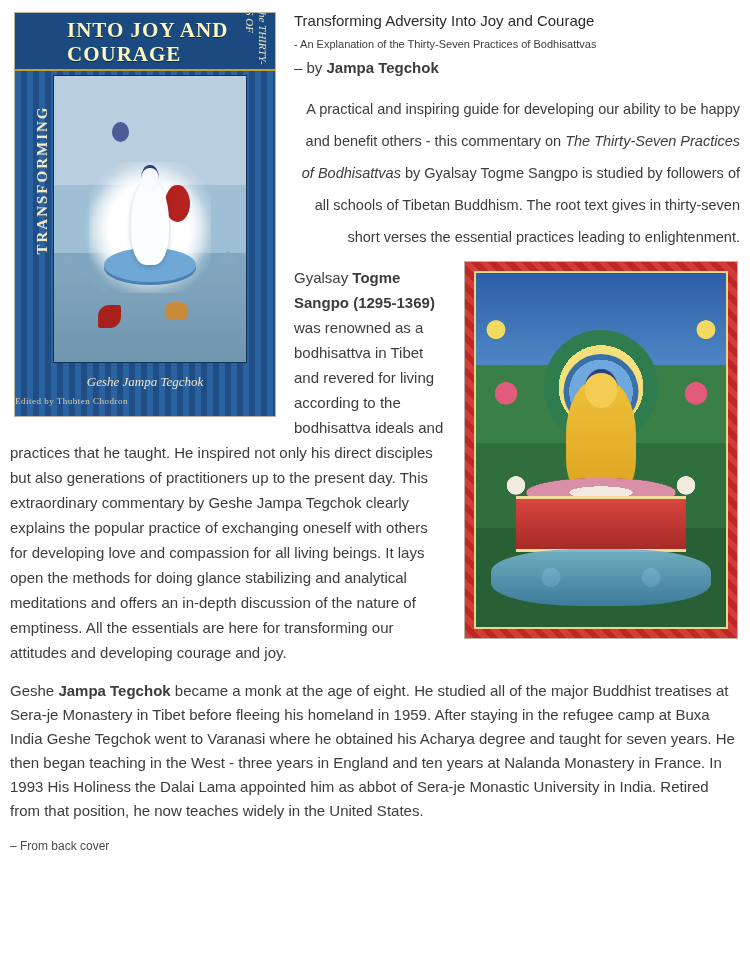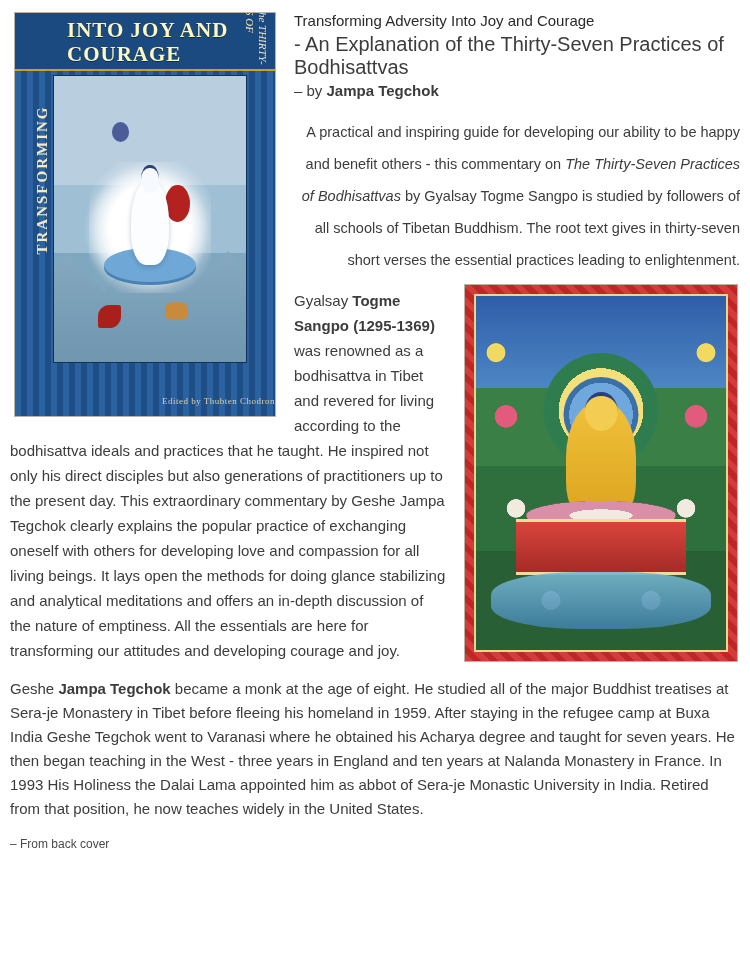--- a/index.html
+++ b/index.html
@@ -189,36 +189,36 @@
     text-align: center;
     color: #f0e6c4;
     font-family: "Liberation Serif", serif;
     font-style: italic;
     font-size: 13px;
   }
   .cover .cv-sub {
     position: absolute;
     left: 0; right: 0;
     bottom: 10px;
-    text-align: right;
+    text-align: left;
     color: #d9cfae;
     font-family: "Liberation Serif", serif;
     font-size: 9px;
     letter-spacing: .5px;
   }
 
   .book-title {
     font-size: 15px;
     font-weight: normal;
     color: #2a2a2a;
     line-height: 21px;
     margin: 4px 0 2px 0;
   }
   .book-subtitle {
-    font-size: 20px;
+    font-size: 11px;
     line-height: 23px;
     color: #3c3c3c;
     margin: 0;
   }
   .book-byline {
     font-size: 15px;
     line-height: 23px;
     color: #3c3c3c;
     margin: 0 0 2px 0;
   }
@@ -386,20 +386,21 @@
       <div class="mount"></div>
       <div class="cloud"></div>
       <div class="halo-blue"></div>
       <div class="halo-red"></div>
       <div class="lotus"></div>
       <div class="figure"></div>
       <div class="head"></div>
       <div class="bird"></div>
       <div class="deer"></div>
     </div>
+    <div class="cv-author">Geshe Jampa Tegchok</div>
     <div class="cv-sub">Edited by Thubten Chodron</div>
   </div>
 
   <h1 class="book-title">Transforming Adversity Into Joy and Courage</h1>
   <div class="book-subtitle">- An Explanation of the Thirty-Seven Practices of Bodhisattvas</div>
   <div class="book-byline"><span>– by </span><b>Jampa Tegchok</b></div>
 
   <p class="body"><span>A practical and inspiring guide for developing our ability to be happy and benefit others - this commentary on </span><i>The Thirty-Seven Practices of Bodhisattvas</i><span> by Gyalsay Togme Sangpo is studied by followers of all schools of Tibetan Buddhism. The root text gives in thirty-seven short verses the essential practices leading to enlightenment.</span></p>
 
   <div class="thangka">

